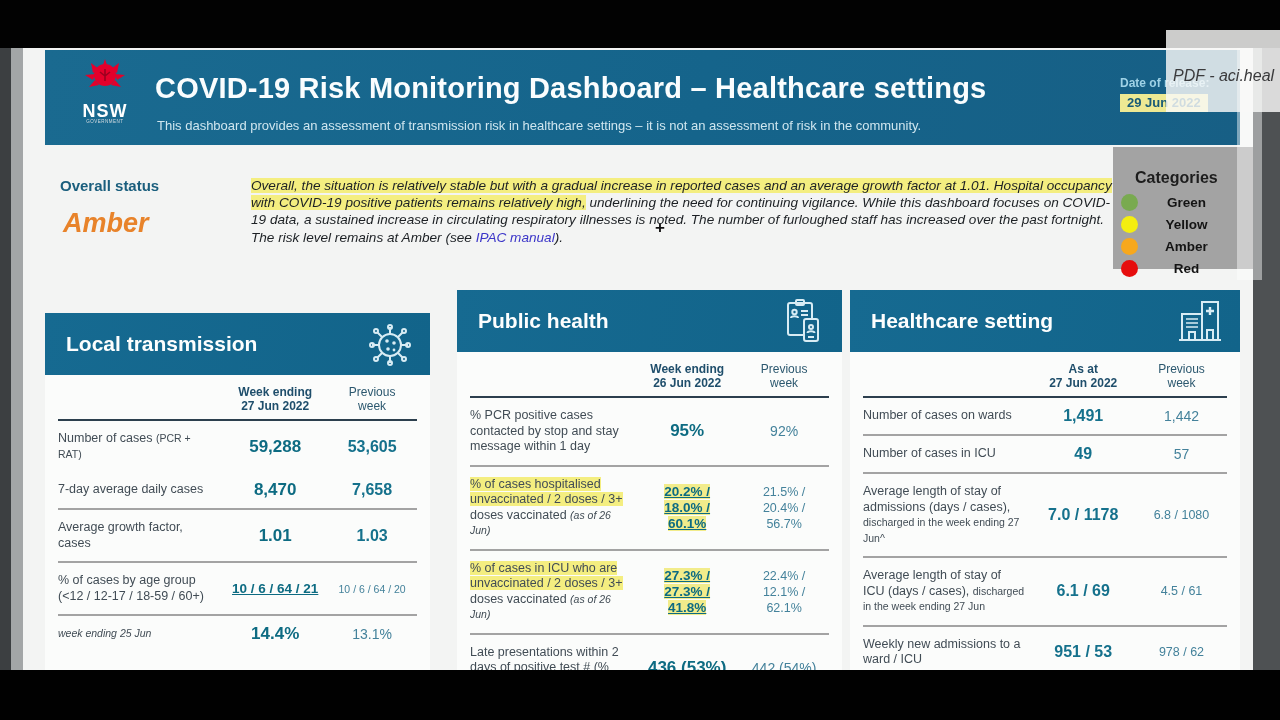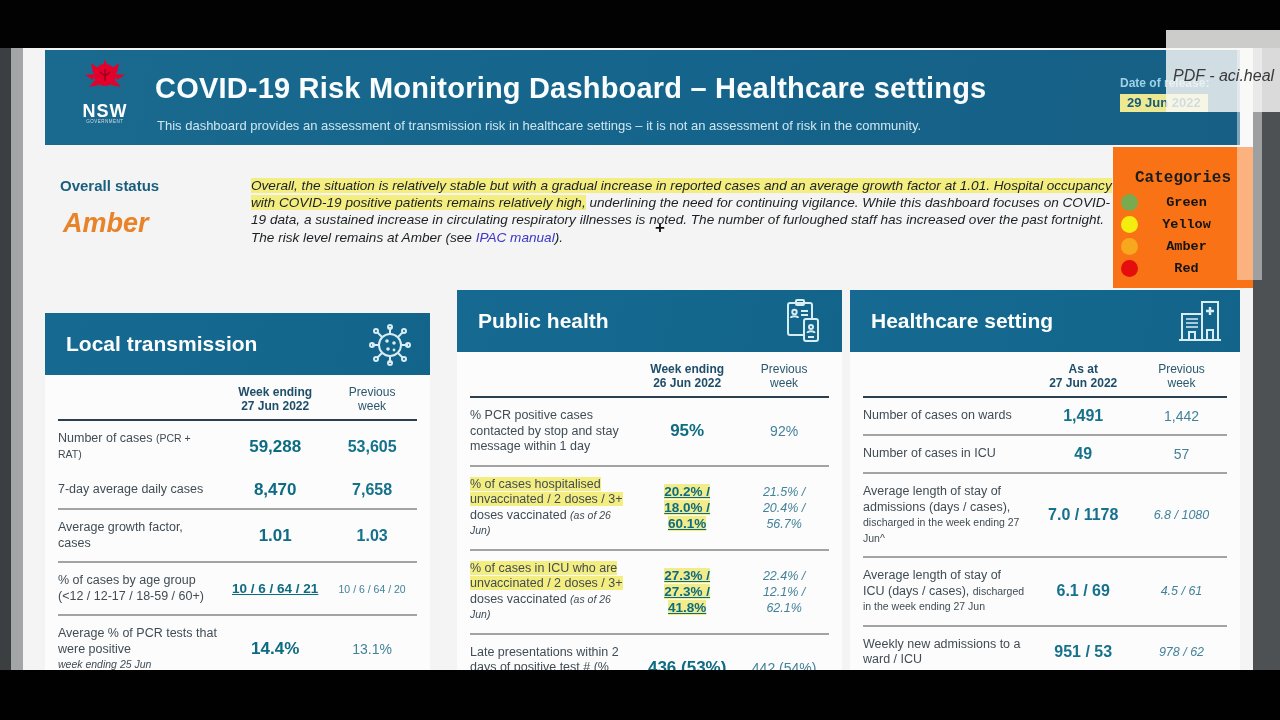--- a/index.html
+++ b/index.html
@@ -37,21 +37,21 @@
   .narrative { position:absolute; left:251px; top:177px; width:862px; font-size:13.6px; line-height:17.2px;
     font-style:italic; color:#1c2024; z-index:2; }
   .hl { background:#f4ee80; }
   .link { color:#3b35c8; }
   .sm { font-size:10.5px; }
   .it { font-style:italic; }
   .blk { display:block; }
   .cursor { position:absolute; left:655px; top:218px; font-size:17px; color:#111; z-index:3; font-weight:bold; }
 
   
-  .legend-zone { position:absolute; left:1113px; top:147px; width:140px; height:141px; background:#f97316; z-index:2;font-family:Liberation Mono, monospace; }
+  .legend-zone { position:absolute; left:1113px; top:147px; width:140px; height:122px; background:#a3a3a3; z-index:2; }
   .legend-title { margin:22px 0 4px 22px; font-size:16px; font-weight:bold; color:#1d1d1d; }
   .legend-item { display:flex; align-items:center; height:22px; }
   .legend-dot { width:17px; height:17px; border-radius:50%; margin-left:8px; }
   .legend-label { flex:1; text-align:center; font-size:13.5px; font-weight:bold; color:#141414; padding-right:18px; }
 
   
   .panel { position:absolute; top:290px; width:385px; height:380px; background:#fbfcfb; z-index:1; }
   .panel-head { height:62px; background:linear-gradient(100deg,#166a91 0%,#12648a 100%); display:flex; align-items:center; }
   .panel-title { color:#fdfefe; font-size:21px; font-weight:bold; margin-left:21px; flex:1; }
   .panel-icon { margin-right:16px; }
@@ -62,21 +62,21 @@
   .col2 { width:25%; text-align:center; font-size:12px; color:#2c586f; white-space:pre-line; line-height:14px; }
   .prow { display:flex; align-items:center; padding:10px 0; }
   .prow.sep { border-top:2px solid #a3a3a3; }
   .plabel { width:46%; font-size:12.5px; line-height:15.5px; color:#414c55; padding-right:6px; }
   .pcur { width:29%; text-align:center; font-size:17px; font-weight:bold; color:#0d6b82; white-space:pre-line; line-height:16px; }
   .pprev { width:25%; text-align:center; font-size:14px; color:#44829b; white-space:pre-line; line-height:16px; }
   .pcur .hl { background:#f2ec8b; }
   .prow .psm { font-size:10.5px; }
   .prow .pbold { font-weight:bold; color:#15718c; font-size:16px; }
   .cur-mid { font-size:13.5px;text-decoration:underline; }
-  .prev-mid { font-size:12.5px;font-style:italic; }
+  .prev-mid { font-size:12.5px; }
 </style>
 </head>
 <body>
 
 <div class="stage">
 
   <div class="left-strip"></div>
   <div class="gray-canvas"></div>
   <div class="page"></div>
   <div class="right-strip"></div>
@@ -181,21 +181,21 @@
             <div class="plabel"><span>Average growth factor, cases</span></div>
             <div class="pcur"><span>1.01</span></div>
             <div class="pprev pbold">1.03</div>
           </div>
           <div class="prow sep">
             <div class="plabel"><span>% of cases by age group (&lt;12 / 12-17 / 18-59 / 60+)</span></div>
             <div class="pcur cur-mid"><span>10 / 6 / 64 / 21</span></div>
             <div class="pprev psm">10 / 6 / 64 / 20</div>
           </div>
           <div class="prow sep">
-            <div class="plabel"><span>Average % of PCR tests that were positive </span><span class="sm it blk">week ending 25 Jun</span></div>
+            <div class="plabel"><span class="sm it blk">week ending 25 Jun</span></div>
             <div class="pcur"><span>14.4%</span></div>
             <div class="pprev">13.1%</div>
           </div>
         </div>
     </div>
   </div>
 
   <div class="panel" style="left:457px;">
     <div class="panel-head">
       <div class="panel-title">Public health</div>

